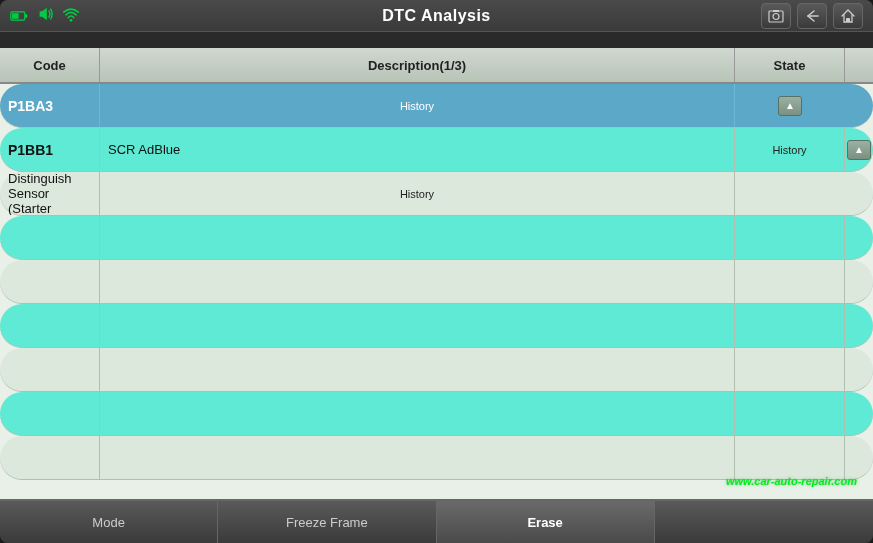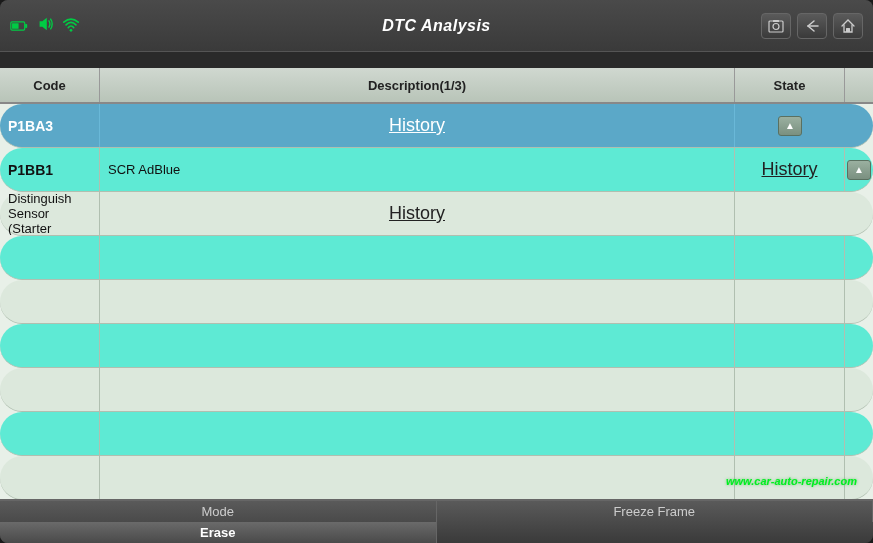--- a/index.html
+++ b/index.html
@@ -18,26 +18,25 @@
       background: #2a2a2a;
       border-radius: 8px;
       overflow: hidden;
       display: flex;
       flex-direction: column;
     }
 
     
     .top-bar {
       background: linear-gradient(to bottom, #4a4a4a, #3a3a3a);
-      height: 52px;
+      height: 32px;
       display: flex;
       align-items: center;
       padding: 12px 10px;
       border-bottom: 1px solid #555;
-      font-style: italic;
     }
 
     .top-bar-left {
       display: flex;
       align-items: center;
       gap: 8px;
       flex: 1;
     }
 
     .status-icon {
@@ -157,22 +156,21 @@
 
     .td-cell.code {
       font-weight: bold;
       font-size: 14px;
       justify-content: flex-start;
     }
 
     .td-cell.state {
       justify-content: center;
       color: #222;
-      font-size: 18px;
-      text-decoration: underline;
+      font-size: 11px;
     }
 
     .td-cell.scroll-btn {
       justify-content: center;
       padding: 0;
     }
 
     .table-row.selected .td-cell {
       color: #ffffff;
       border-right-color: #6ab8d8;
@@ -191,21 +189,21 @@
       cursor: pointer;
       font-size: 10px;
       color: #fff;
     }
 
     
     .bottom-bar {
       background: linear-gradient(to bottom, #5a5a5a, #3a3a3a);
       height: 44px;
       display: grid;
-      grid-template-columns: 1fr 1fr;
+      grid-template-columns: 1fr 1fr 1fr 1fr;
       border-top: 2px solid #666;
     }
 
     .bottom-btn {
       display: flex;
       align-items: center;
       justify-content: center;
       color: #cccccc;
       font-size: 13px;
       cursor: pointer;

